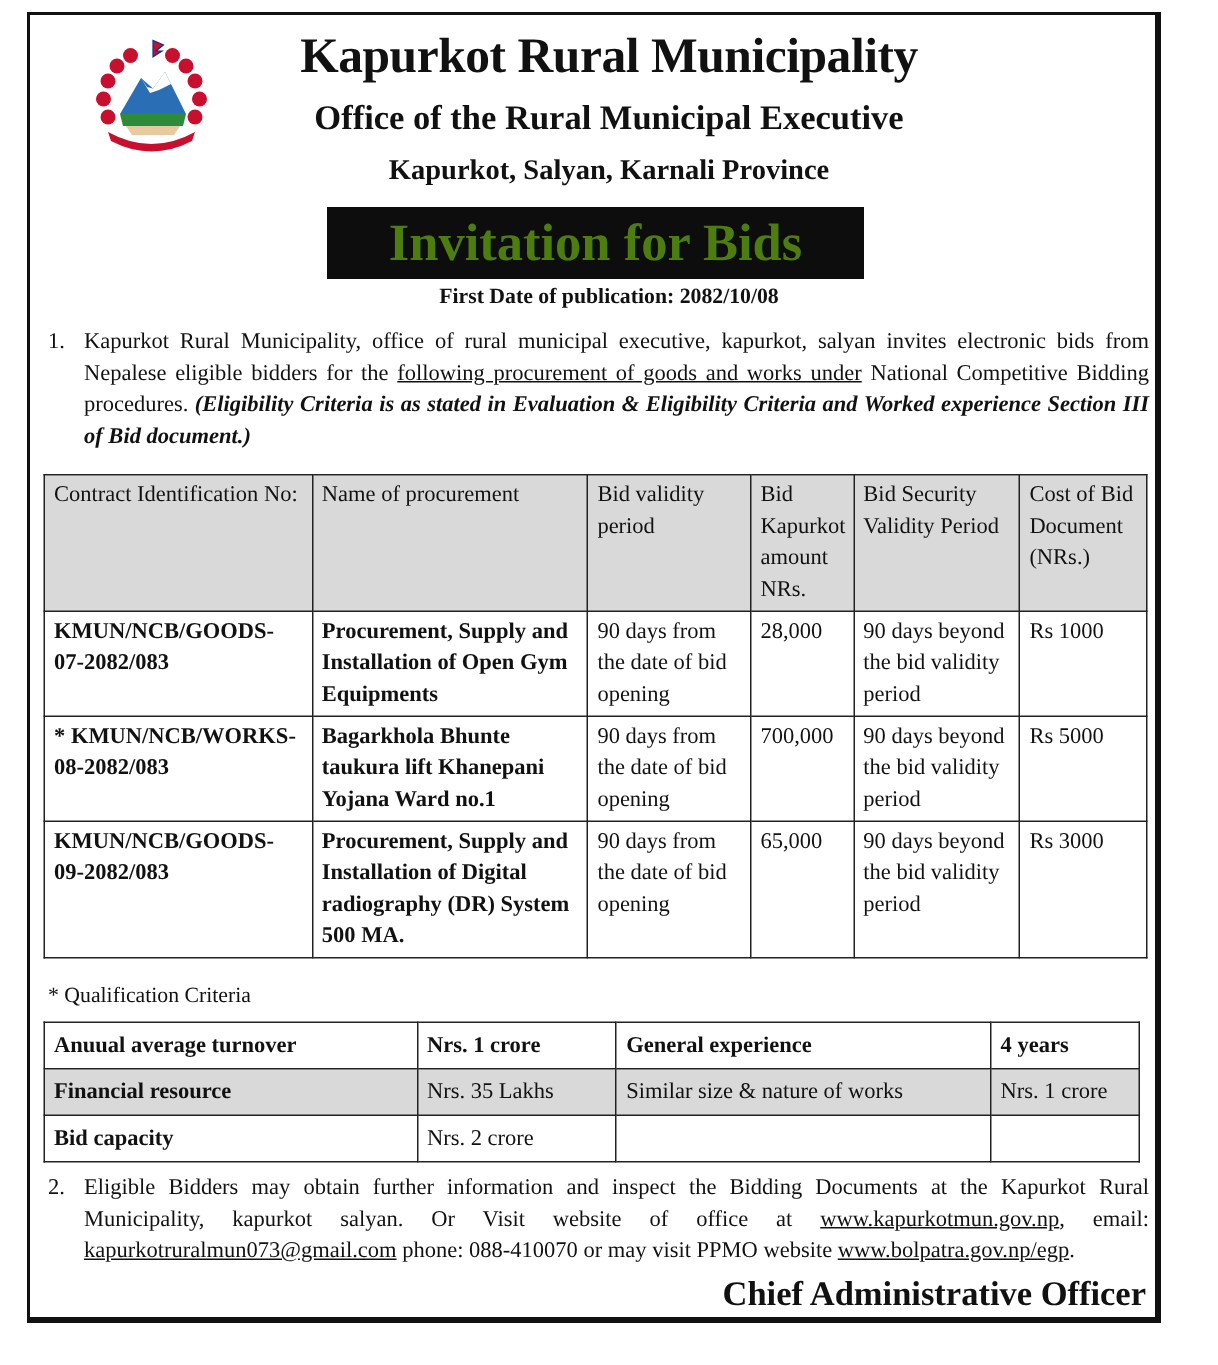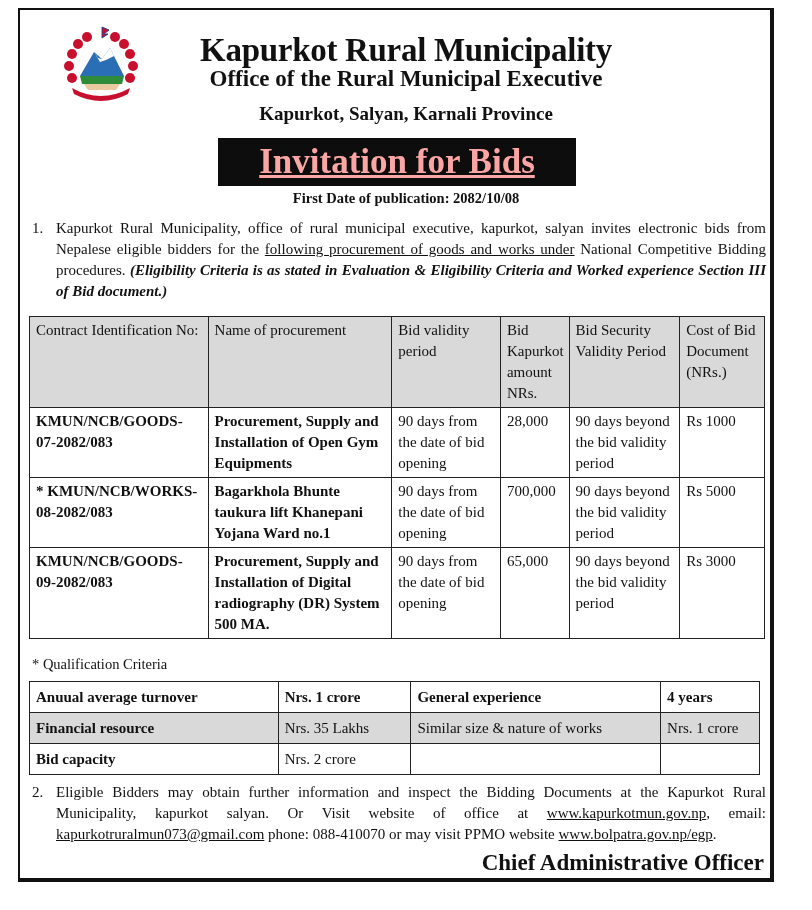--- a/index.html
+++ b/index.html
@@ -2,26 +2,26 @@
 <html><head>
 <meta charset="utf-8">
 <style>
   html, body { margin: 0; padding: 0; background: #ffffff; }
   body { width: 812px; height: 910px; position: relative; font-family: "Liberation Serif", serif; color: #111; }
   .frame {
     position: absolute; left: 18px; top: 8px; width: 756px; height: 874px;
     border: 2px solid #111; border-right-width: 4px; border-bottom-width: 4px; box-sizing: border-box;
   }
   .emblem { position: absolute; left: 58px; top: 24px; width: 86px; height: 82px; }
-  .title1 { position: absolute; left: 0; width: 812px; top: 32px; text-align: center; font-weight: bold; font-size: 33px; letter-spacing: -0.3px; padding-left: 0; }
+  .title1 { position: absolute; left: 0; width: 812px; top: 20px; text-align: center; font-weight: bold; font-size: 33px; letter-spacing: -0.3px; padding-left: 0; }
   .title2 { position: absolute; left: 0; width: 812px; top: 66px; text-align: center; font-weight: bold; font-size: 23px; }
   .title3 { position: absolute; left: 0; width: 812px; top: 103px; text-align: center; font-weight: bold; font-size: 19px; }
   .titlebox {
     position: absolute; left: 218px; top: 138px; width: 358px; height: 48px; background: #0d0d0d;
-    color: #fca5a5; font-weight: bold; font-size: 35px; text-align: center; line-height: 48px; text-decoration: underline;
+    color: #4d7c0f; font-weight: bold; font-size: 35px; text-align: center; line-height: 48px;
   }
   .pubdate { position: absolute; left: 0; width: 812px; top: 190px; text-align: center; font-weight: bold; font-size: 14.5px; }
   .para { position: absolute; left: 32px; width: 734px; font-size: 15px; line-height: 21px; text-align: justify; }
   .para .num { position: absolute; left: 0; top: 0; }
   .para .body { margin-left: 24px; }
   .para u { text-decoration: underline; }
   .para .emph { font-style: italic; font-weight: bold; }
   .p1 { top: 218px; }
   .p2 { top: 782px; }
   table { border-collapse: collapse; position: absolute; border-radius: 14px; }

